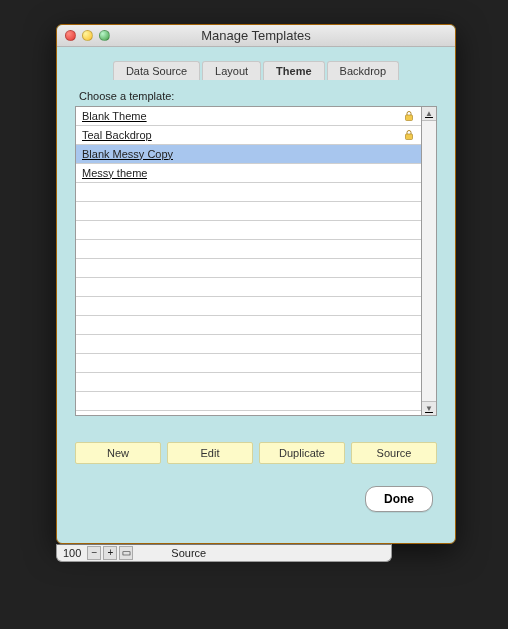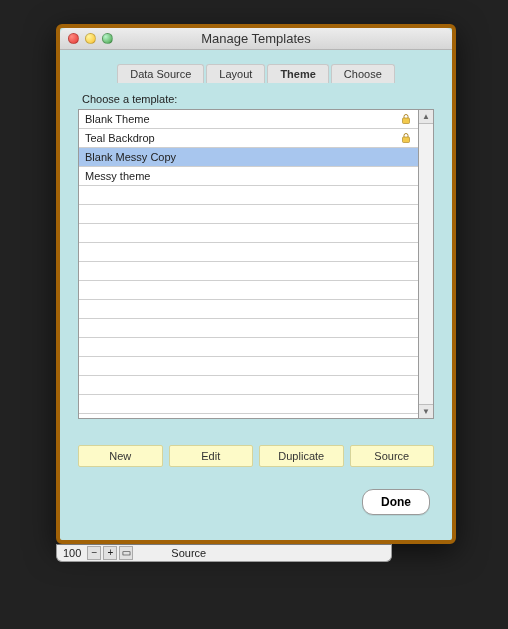--- a/index.html
+++ b/index.html
@@ -1,20 +1,20 @@
 <!DOCTYPE html>
 <html><head>
 <meta charset="utf-8">
 <style>
   * { box-sizing: border-box; margin: 0; padding: 0; }
   body { font-family: "Lucida Grande", "Helvetica Neue", Arial, sans-serif; font-size: 12px; background: #222; width: 508px; height: 629px; position: relative; }
   .window {
     position: absolute; left: 56px; top: 24px; width: 400px; height: 520px;
     background: #bfe4e6; border-radius: 6px; box-shadow: 0 8px 30px rgba(0,0,0,0.6);
-    border: 4px solid #a16207;
+    border: 1px solid #a16207;
     overflow: hidden;
   }
   .titlebar {
     height: 22px; background: linear-gradient(#ededed,#d6d6d6);
     border-bottom: 1px solid #b5b5b5;
     display: flex; align-items: center; position: relative;
     border-top-left-radius: 6px; border-top-right-radius: 6px;
   }
   .traffic { display: flex; gap: 6px; margin-left: 8px; }
   .tl { width: 11px; height: 11px; border-radius: 50%; border: 1px solid rgba(0,0,0,0.2); }
@@ -24,21 +24,21 @@
   .title { position: absolute; left: 0; right: 0; text-align: center; font-size: 13px; color: #333; }
   .body { padding: 8px 18px 12px 18px; }
   .tabs { display: flex; justify-content: center; gap: 2px; margin: 6px 0 10px 0; }
   .tab {
     background: #e5e5e5; border: 1px solid #c8c8c8; border-bottom: none;
     padding: 3px 12px; font-size: 11px; color: #333; cursor: pointer;
     border-radius: 3px 3px 0 0;
   }
   .tab.active { font-weight: bold; }
   .label { font-size: 11px; color: #222; margin: 4px 0 4px 4px; }
-  .listwrap { display: flex; }
+  .listwrap { display: flex; text-decoration: underline; }
   .list {
     flex: 1; background: #fff; border: 1px solid #9a9a9a; height: 310px;
     overflow: hidden;
   }
   .row {
     height: 19px; line-height: 19px; padding: 0 6px; border-bottom: 1px solid #cfcfcf;
     font-size: 11px; color: #222; display: flex; align-items: center; justify-content: space-between;
     cursor: default;
   }
   .row.selected { background: #a8c6ee; }
@@ -84,21 +84,21 @@
       <div class="tl green"></div>
     </div>
     <div class="title">Manage Templates</div>
   </div>
 
   <div class="body">
     <div class="tabs">
       <div class="tab">Data Source</div>
       <div class="tab">Layout</div>
       <div class="tab active">Theme</div>
-      <div class="tab">Choose</div>
+      <div class="tab">Backdrop</div>
     </div>
 
     <div class="label">Choose a template:</div>
 
     <div class="listwrap">
       <div class="list" id="template-list">
           <div class="row">
             <span class="txt">Blank Theme</span>
             <span class="lock">
               <svg viewBox="0 0 12 12">

